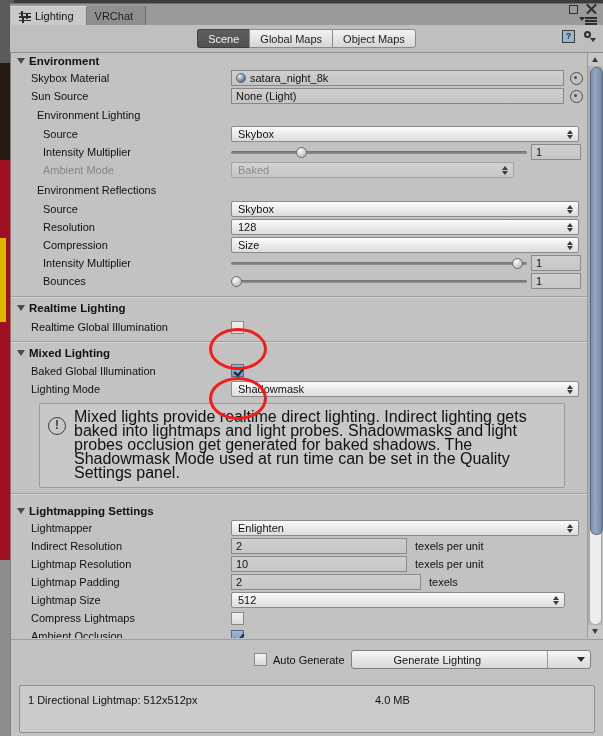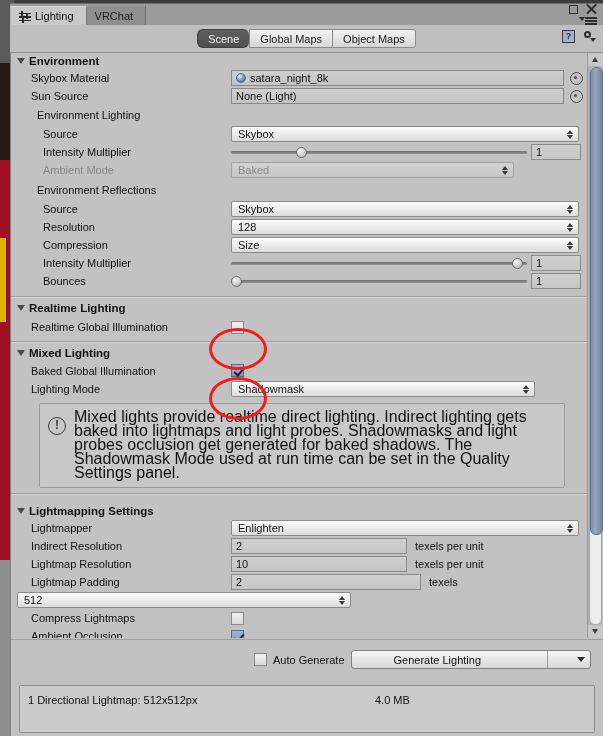--- a/index.html
+++ b/index.html
@@ -82,21 +82,20 @@
     display:flex; align-items:center; justify-content:center;
     height:19px; padding:0 10px; font-size:11px; color:#1c1c1c;
     background: linear-gradient(#f3f3f3, #d5d5d5);
     border:1px solid #8a8a8a; border-right-width:0; cursor:default;
   }
   .modebtn:first-child { border-radius: 3px 0 0 3px; }
   .modebtn:last-child  { border-radius: 0 3px 3px 0; border-right-width:1px; }
   .modebtn.active {
     background: linear-gradient(#5e5e5e, #515151); color:#f2f2f2;
     border-color:#3f3f3f;
-    border-radius:6px;
   }
   #tools-right { position:absolute; right:8px; top:5px; display:flex; align-items:center; gap:7px; }
   .help-icon {
     width:13px; height:13px; border:1px solid #3a3a3a; background:#9fb3c9;
     color:#1b2d42; font-size:9px; line-height:11px; text-align:center; font-weight:bold;
   }
   .gear-icon { position:relative; width:13px; height:13px; }
   .gear-icon .g1 { position:absolute; left:2px; top:1px; width:7px;height:7px; border-radius:50%;
       border:2px solid #2f2f2f; }
   .gear-icon .g2 { position:absolute; left:8px; top:8px; width:0;height:0;
@@ -435,21 +434,21 @@
         <span>Mixed Lighting</span>
       </div>
 
       <div class="row" style="height:19px">
         <span class="label indent1 lblcol">Baked Global Illumination</span>
         <span class="checkbox checked"></span>
       </div>
 
       <div class="row">
         <span class="label indent1 lblcol">Lighting Mode</span>
-        <div class="dropdown" style="width:304px">
+        <div class="dropdown" style="width:348px">
           <span>Shadowmask</span>
           <span class="dd-arrows">
               <span class="u"></span>
               <span class="d"></span>
             </span>
         </div>
       </div>
 
       <div class="infobox">
         <div class="info-icon">!</div>
@@ -493,20 +492,21 @@
 
       <div class="row">
         <span class="label indent1 lblcol">Lightmap Padding</span>
         <div class="numfield" style="width:190px">
           <span>2</span>
         </div>
         <span class="unit">texels</span>
       </div>
 
       <div class="row">
+        <span class="label indent1 lblcol">Lightmap Size</span>
         <div class="dropdown" style="width:334px">
           <span>512</span>
           <span class="dd-arrows">
               <span class="u"></span>
               <span class="d"></span>
             </span>
         </div>
       </div>
 
       <div class="row">

